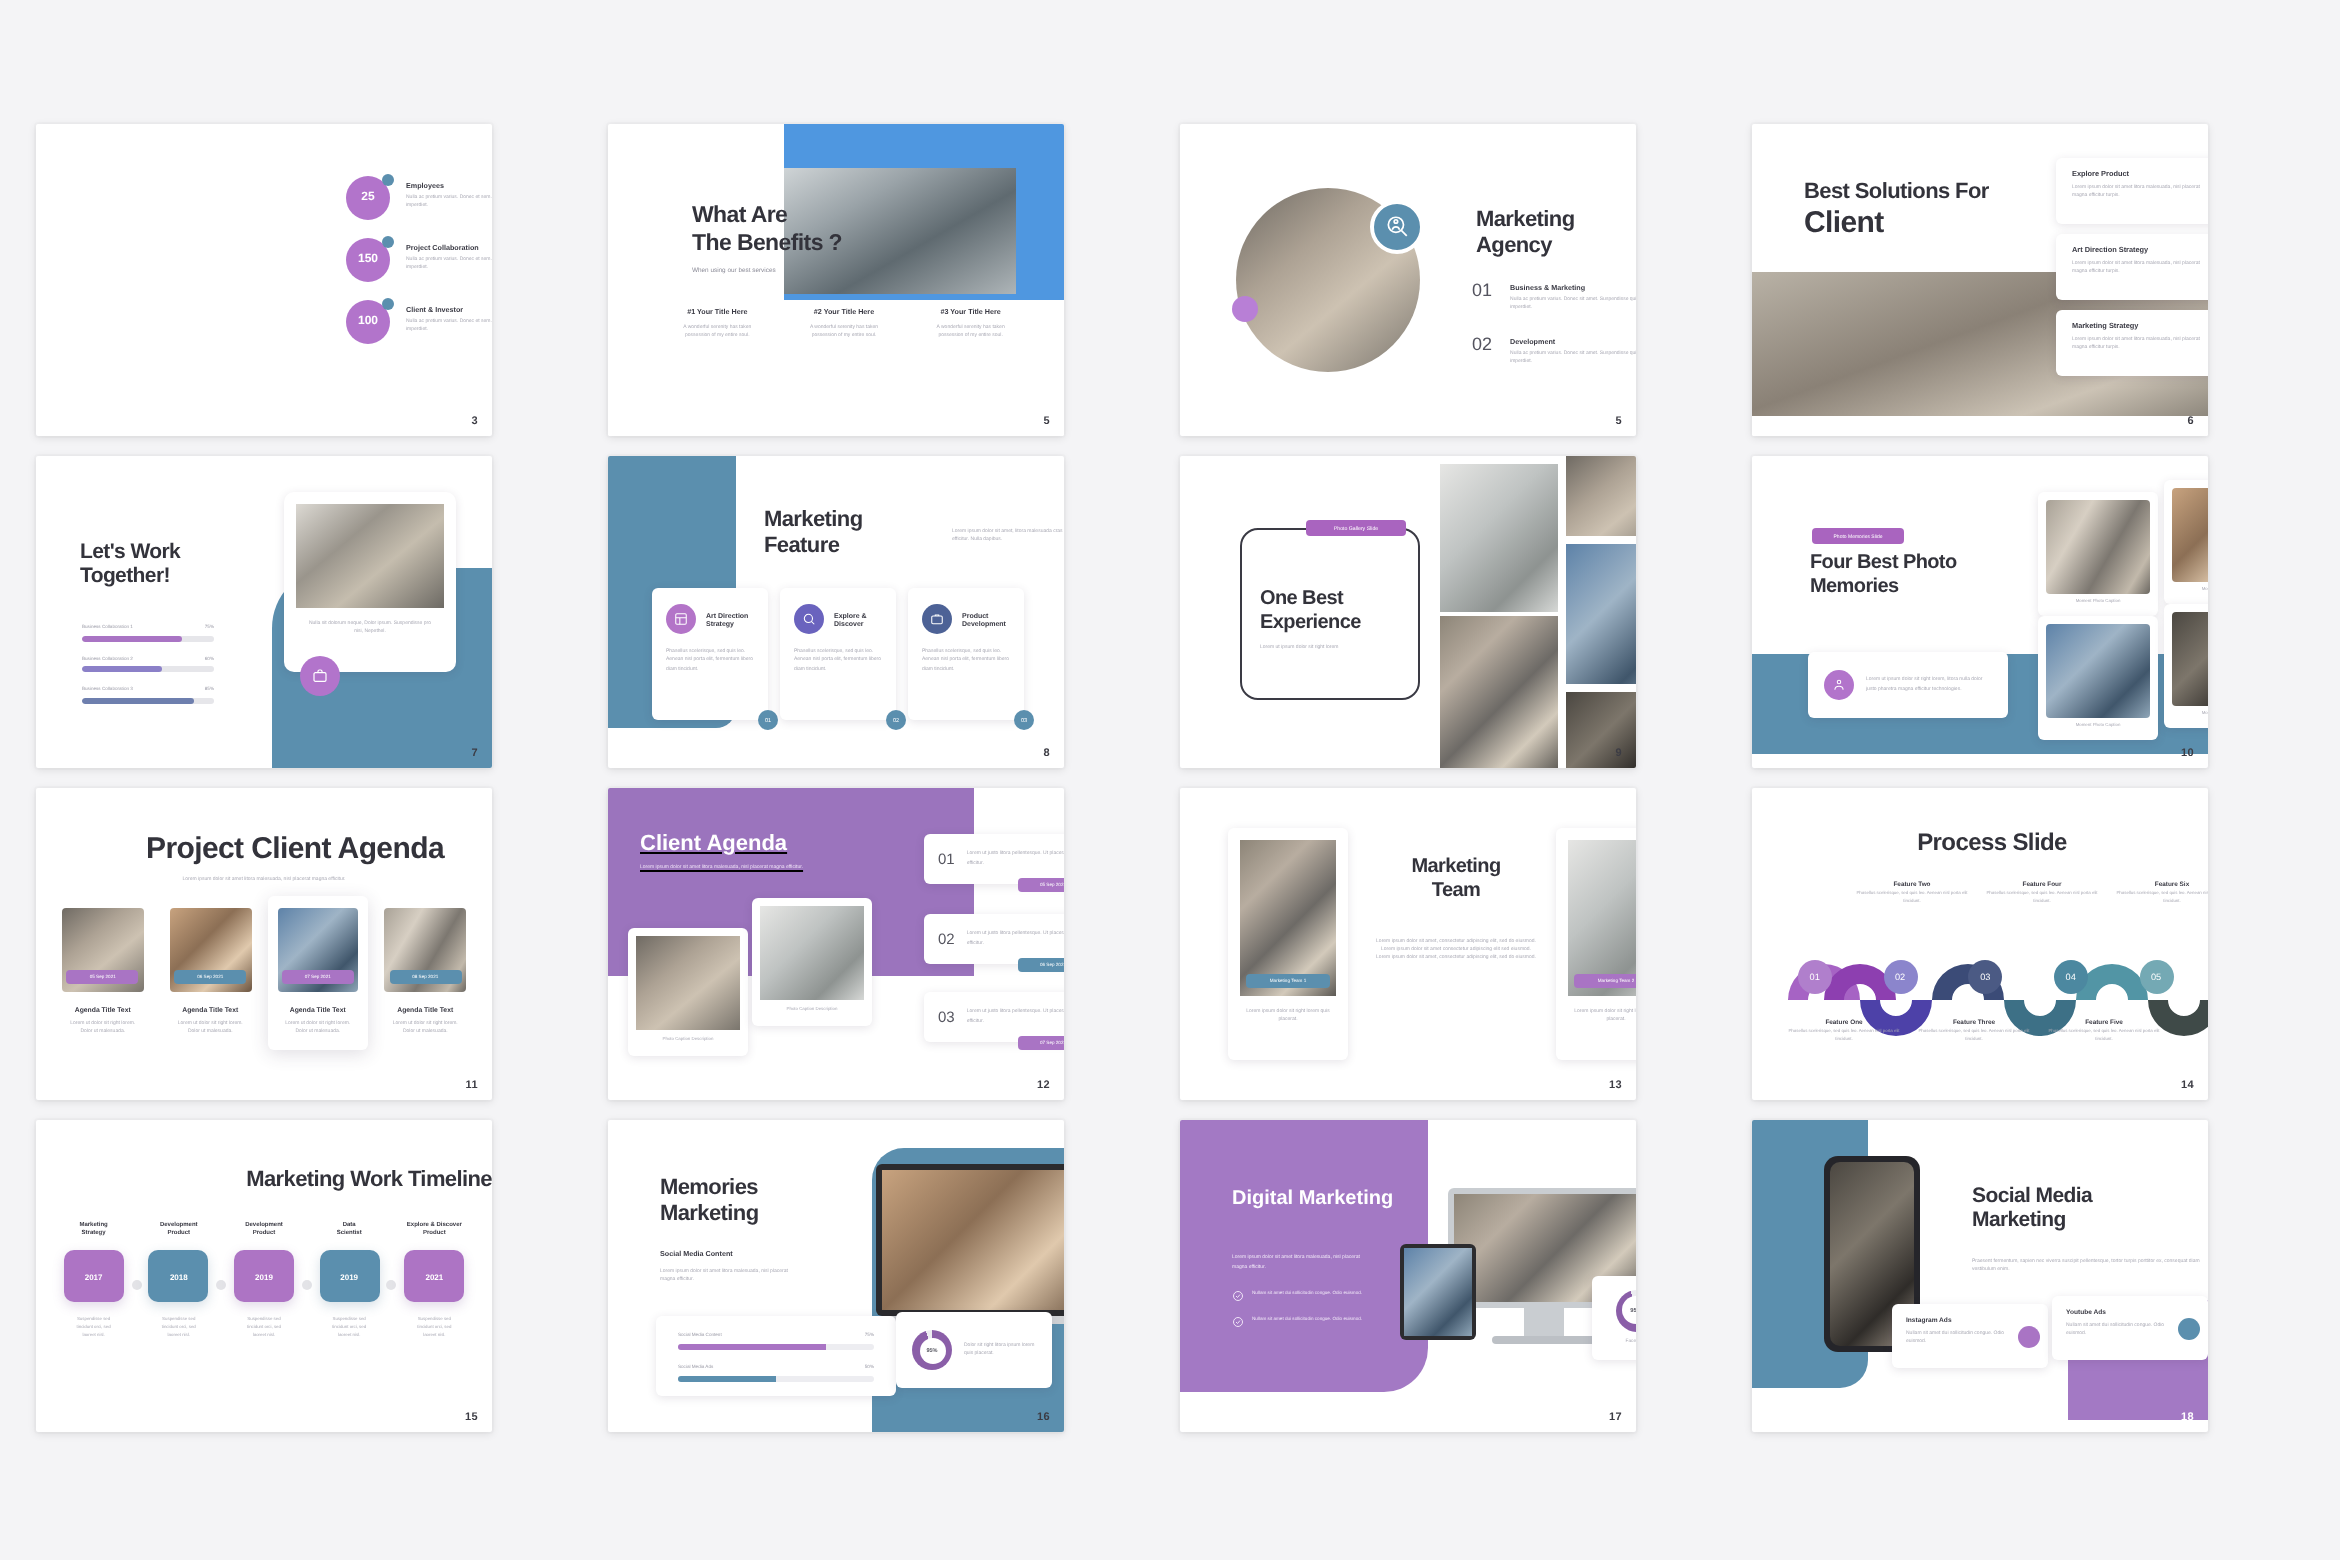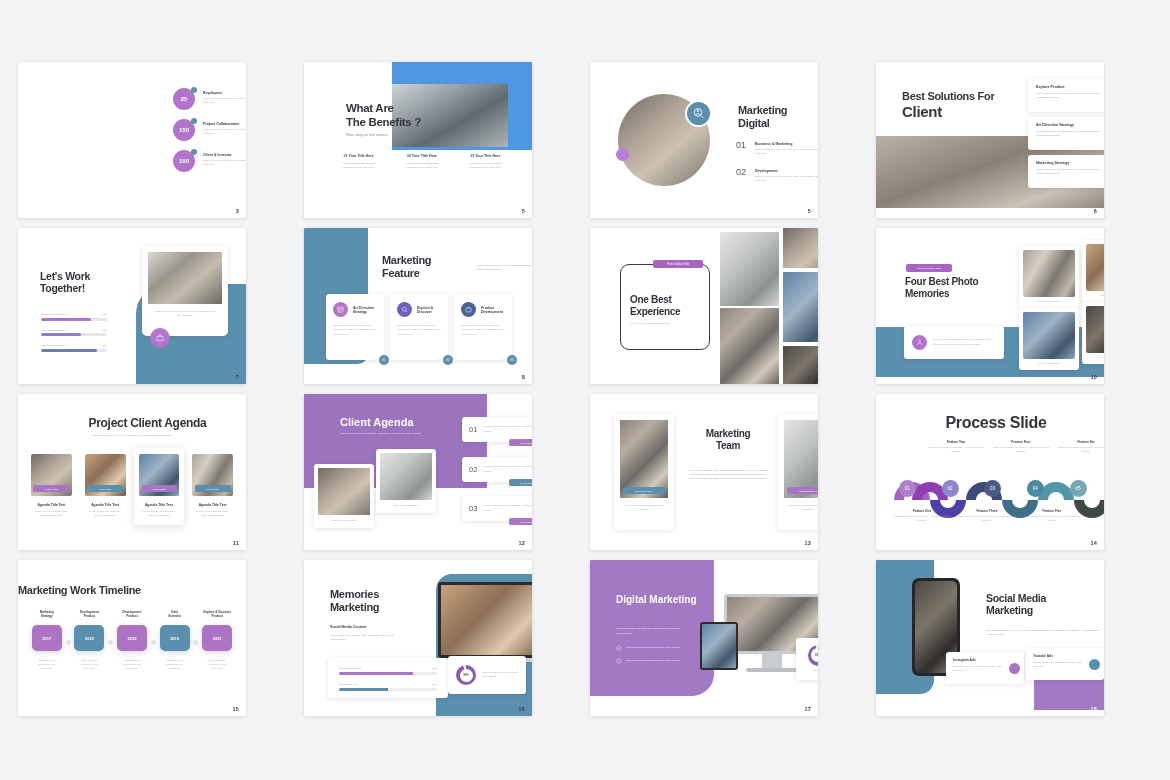--- a/index.html
+++ b/index.html
@@ -132,21 +132,21 @@
     <div class="circle" style="position:absolute;left:26px;top:86px;width:13px;height:13px;background:#b87fd6;"></div>
     <div class="circle" style="position:absolute;left:95px;top:38px;width:27px;height:27px;background:#5b8fae;border:2px solid #fff;">
       <svg width="13" height="13" viewBox="0 0 24 24" fill="none" stroke="#fff" stroke-width="1.6">
         <circle cx="11" cy="10" r="7"></circle>
           <path d="M11 8.5a1.6 1.6 0 1 0 0-3.2 1.6 1.6 0 0 0 0 3.2z"></path>
           <path d="M7.6 14.5c.6-1.7 1.9-2.6 3.4-2.6s2.8.9 3.4 2.6"></path>
           <path d="M16.2 15.4L21 20.2"></path>
       </svg>
     </div>
     <div style="position:absolute;left:148px;top:42px;">
-      <div class="h1" style="font-size:11px;">Marketing Digital</div>
+      <div class="h1" style="font-size:11px;">Marketing Agency</div>
     </div>
     <div style="position:absolute;left:146px;top:78px;width:110px;">
       <div style="display:flex;gap:9px;margin-bottom:10px;">
         <div style="font-size:9px;color:#54545f;font-weight:400;">01</div>
         <div style="padding-top:2px;">
           <div class="lbl" style="font-size:3.6px;">Business &amp; Marketing</div>
           <div class="tiny" style="margin-top:2px;width:78px;">Nulla ac pretium varius. Donec sit amet. Suspendisse quis risus imperdiet.</div>
         </div>
       </div>
       <div style="display:flex;gap:9px;">
@@ -357,21 +357,21 @@
     </div>
     <div class="card" style="position:absolute;left:206px;top:74px;width:60px;height:62px;padding:4px;">
       <div class="ph ph-dark" style="width:100%;height:47px;border-radius:2px;"></div>
       <div class="tiny" style="text-align:center;margin-top:3px;font-size:2.2px;">Moment Photo Caption</div>
     </div>
     <div class="pgnum">10</div>
   </div>
 
   <div class="slide">
     <div style="position:absolute;left:0;top:22px;width:100%;text-align:center;">
-      <div class="h1" style="font-size:12px;padding-left:31px;">Project Client Agenda</div>
+      <div class="h1" style="font-size:15px;padding-left:31px;">Project Client Agenda</div>
       <div class="tiny" style="margin-top:4px;">Lorem ipsum dolor sit amet litora malesuada, nisl placerat magna efficitur.</div>
     </div>
     <div style="position:absolute;left:8px;top:54px;right:8px;display:flex;gap:3px;">
       <div style="flex:1;padding:6px 5px;text-align:center;">
         <div class="ph ph-meeting" style="width:100%;height:42px;border-radius:2px;position:relative;">
           <div class="badge" style="position:absolute;left:50%;transform:translateX(-50%);bottom:4px;width:36px;height:7px;background:#a974c4;font-size:2.3px;">
             <span>05 Sep 2021</span>
           </div>
         </div>
         <div class="lbl" style="font-size:3.4px;margin-top:7px;">Agenda Title Text</div>
@@ -403,21 +403,21 @@
         </div>
         <div class="lbl" style="font-size:3.4px;margin-top:7px;">Agenda Title Text</div>
         <div class="tiny" style="margin-top:3px;padding:0 4px;">Lorem ut dolor sit right lorem. Dolor ut malesuada.</div>
       </div>
     </div>
     <div class="pgnum">11</div>
   </div>
 
   <div class="slide">
     <div style="position:absolute;left:0;top:0;width:183px;height:94px;background:#9b74bd;"></div>
-    <div style="position:absolute;left:36px;top:22px;">
+    <div style="position:absolute;left:16px;top:22px;text-decoration:underline;">
       <div style="font-size:11px;font-weight:700;color:#fff;">Client Agenda</div>
       <div style="font-size:2.5px;color:#f0e3f7;margin-top:4px;line-height:1.7;width:100px;">Lorem ipsum dolor sit amet litora malesuada, nisl placerat magna efficitur.</div>
     </div>
     <div class="card" style="position:absolute;left:10px;top:70px;width:60px;height:64px;padding:4px;">
       <div class="ph ph-meeting" style="width:100%;height:47px;"></div>
       <div class="tiny" style="text-align:center;margin-top:4px;font-size:2.2px;">Photo Caption Description</div>
     </div>
     <div class="card" style="position:absolute;left:72px;top:55px;width:60px;height:64px;padding:4px;">
       <div class="ph ph-white" style="width:100%;height:47px;"></div>
       <div class="tiny" style="text-align:center;margin-top:4px;font-size:2.2px;">Photo Caption Description</div>
@@ -466,21 +466,21 @@
           <span>Marketing Team 2</span>
         </div>
       </div>
       <div class="tiny" style="text-align:center;margin-top:6px;">Lorem ipsum dolor sit right lorem quis placerat.</div>
     </div>
     <div class="pgnum">13</div>
   </div>
 
   <div class="slide">
     <div style="position:absolute;left:0;top:20px;width:100%;text-align:center;">
-      <div class="h1" style="font-size:16px;padding-left:12px;">Process Slide</div>
+      <div class="h1" style="font-size:12px;padding-left:12px;">Process Slide</div>
     </div>
     <svg width="260" height="56" viewBox="0 0 260 56" style="position:absolute;left:12px;top:68px;">
       <path d="M6 38 a18 18 0 0 1 36 0 a18 18 0 0 0 36 0 a18 18 0 0 1 36 0 a18 18 0 0 0 36 0 a18 18 0 0 1 36 0 a18 18 0 0 0 36 0 l0 10 l-216 0 z" fill="none"></path>
       <path d="M6 38 a18 18 0 0 1 36 0 l-10 0 a8 8 0 0 0 -16 0 z" fill="#a663c4"></path>
       <path d="M24 38 a18 18 0 0 1 36 0 a18 18 0 0 1 36 0 l-10 0 a8 8 0 0 0 -16 0 a8 8 0 0 1 -16 0 z" fill="none"></path>
       <path d="M24 38 a18 18 0 1 1 36 0 l-10 0 a8 8 0 1 0 -16 0 z" fill="#8d3fb0"></path>
       <path d="M42 38 a18 18 0 1 1 36 0 l-10 0 a8 8 0 1 0 -16 0 z" fill="#4d41a8" transform="rotate(180 60 38)"></path>
       <path d="M78 38 a18 18 0 1 1 36 0 l-10 0 a8 8 0 1 0 -16 0 z" fill="#3b4b77"></path>
       <path d="M114 38 a18 18 0 1 1 36 0 l-10 0 a8 8 0 1 0 -16 0 z" fill="#3d7086" transform="rotate(180 132 38)"></path>
       <path d="M150 38 a18 18 0 1 1 36 0 l-10 0 a8 8 0 1 0 -16 0 z" fill="#5295a5"></path>
@@ -539,21 +539,21 @@
       <div class="tiny" style="margin-top:2px;font-size:2.2px;">Phasellus scelerisque, sed quis leo. Aenean nisl porta elit tincidunt.</div>
     </div>
     <div style="position:absolute;left:148px;top:115px;width:56px;text-align:center;">
       <div class="lbl" style="font-size:3.2px;">Feature Five</div>
       <div class="tiny" style="margin-top:2px;font-size:2.2px;">Phasellus scelerisque, sed quis leo. Aenean nisl porta elit tincidunt.</div>
     </div>
     <div class="pgnum">14</div>
   </div>
 
   <div class="slide">
-    <div style="position:absolute;left:0;top:24px;width:100%;text-align:left;">
+    <div style="position:absolute;left:0;top:24px;width:100%;text-align:right;">
       <div class="h1" style="font-size:11px;">Marketing Work Timeline</div>
     </div>
     <div style="position:absolute;left:10px;top:50px;right:10px;display:flex;align-items:flex-start;">
       <div style="flex:1;text-align:center;">
         <div class="lbl" style="font-size:3px;">Marketing</div>
         <div class="lbl" style="font-size:3px;">Strategy</div>
         <div style="margin:7px auto 0;width:30px;height:26px;border-radius:5px;background:#ad74c4;display:flex;align-items:center;justify-content:center;color:#fff;font-size:4px;font-weight:700;box-shadow:0 2px 6px rgba(120,80,150,.22);">
           <span>2017</span>
         </div>
         <div class="tiny" style="margin-top:8px;padding:0 7px;font-size:2.2px;">Suspendisse sed tincidunt orci, sed laoreet nisl.</div>

